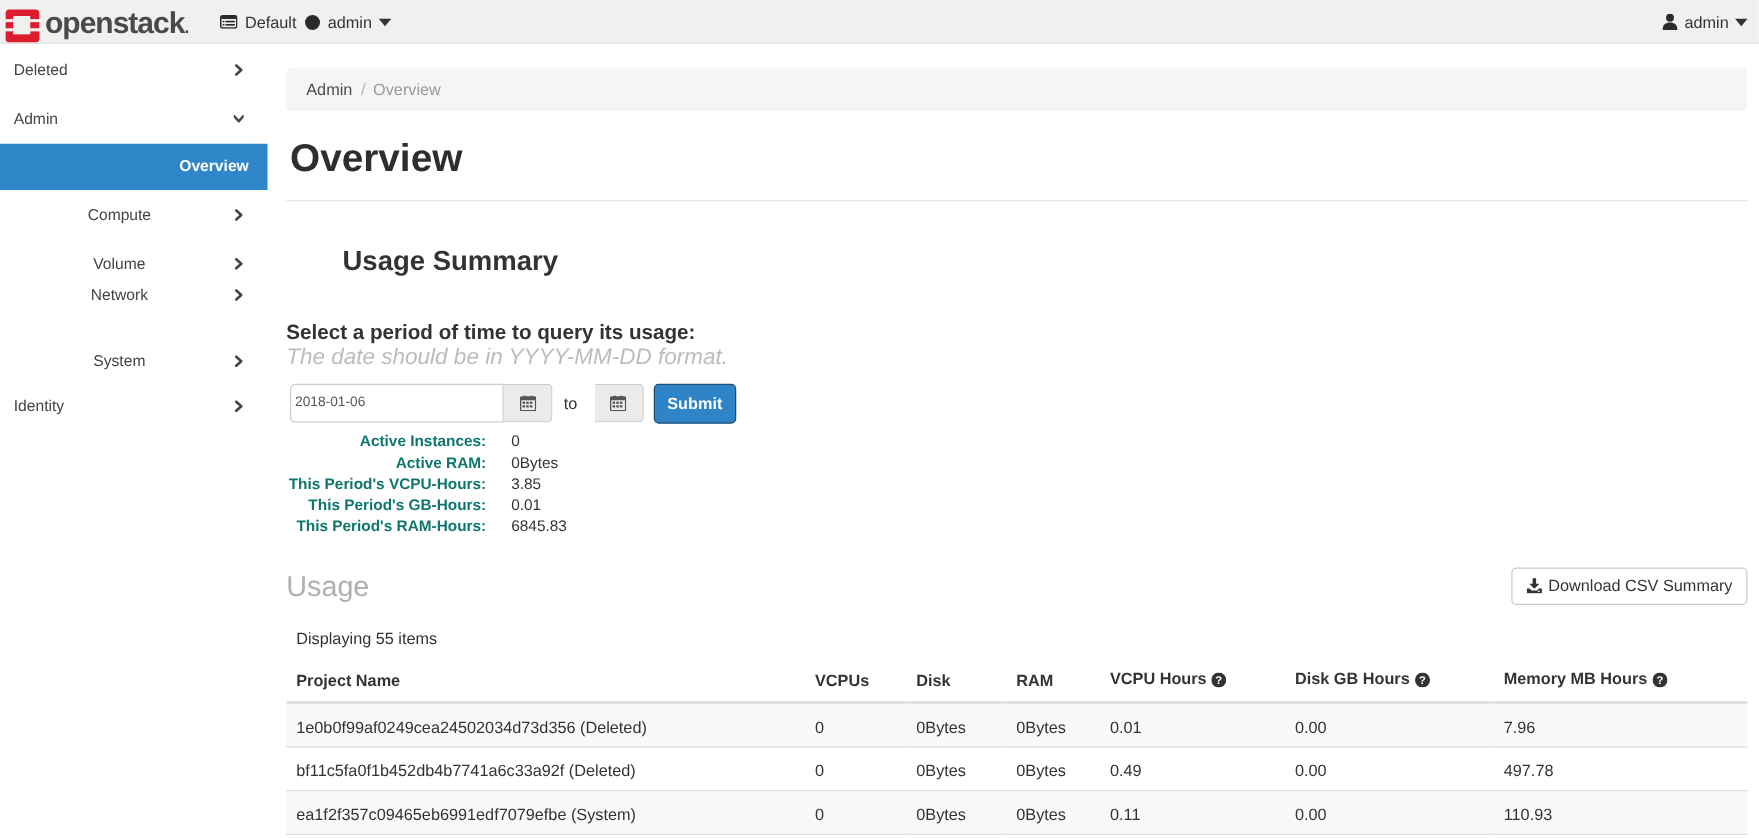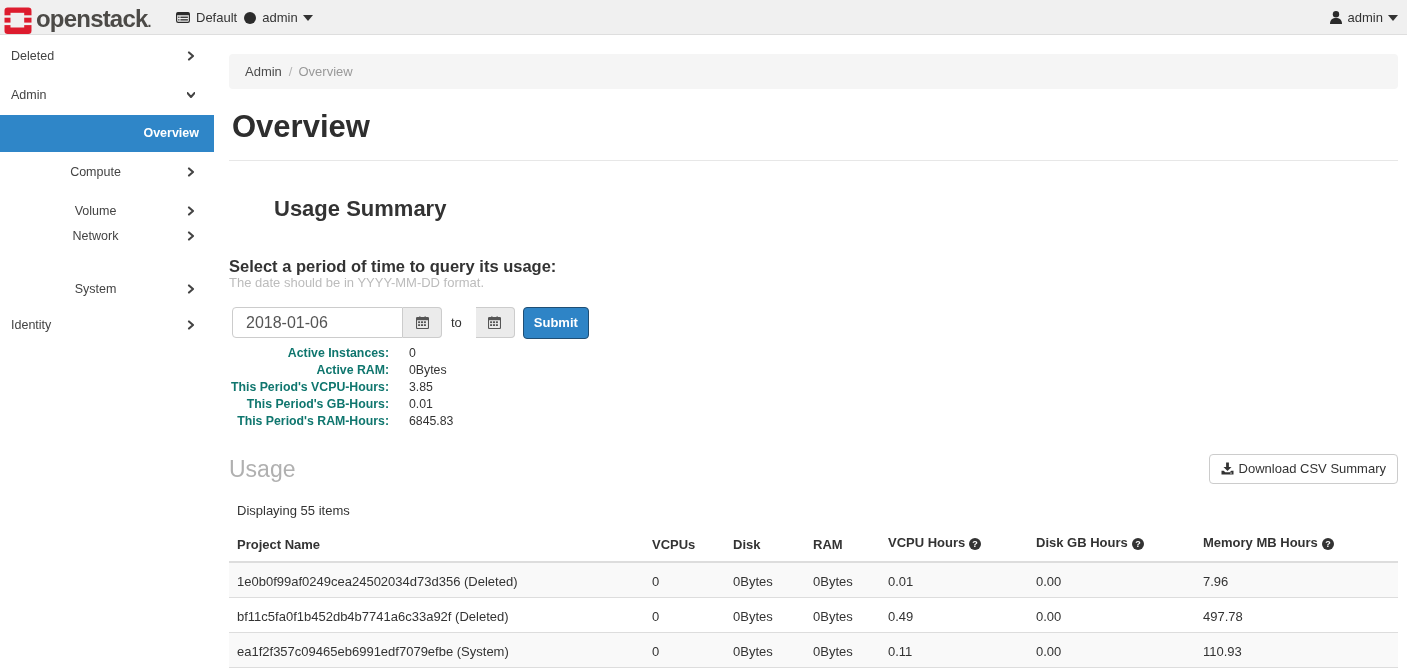--- a/index.html
+++ b/index.html
@@ -24,25 +24,25 @@
 
 
 .main { position:absolute; left:229px; top:36px; width:1169px; }
 .breadcrumb { position:absolute; left:0; top:18px; width:1169px; height:35px; background:#f5f5f5; border-radius:4px; font-size:13px; line-height:35px; padding-left:16px; color:#4c4c4c; }
 .breadcrumb .sep { color:#b5b5b5; padding:0 6px 0 7px; }
 .breadcrumb .cur { color:#999; }
 h1.pagetitle { position:absolute; left:3px; top:75px; font-size:31px; font-weight:bold; color:#2e2e2e; line-height:31px; }
 .hr1 { position:absolute; left:0; top:124px; width:1169px; border-top:1px solid #e7e7e7; }
 h3.usum { position:absolute; left:0; top:160px; font-size:22px; font-weight:bold; color:#333;margin-left:45px; }
 h4.sel { position:absolute; left:0; top:221px; font-size:16.5px; font-weight:bold; color:#333; }
-.helptxt { position:absolute; left:0; top:239px; font-size:13px; color:#bcbcbc; }
+.helptxt { position:absolute; left:0; top:239px; font-size:18px; color:#bcbcbc;font-style:italic; }
 
 .dform { position:absolute; left:3px; top:271px; height:34px; white-space:nowrap; font-size:0; }
 .igroup { display:inline-flex; vertical-align:top; height:31px; }
-.din { width:171px; height:31px; border:1px solid #ccc; border-radius:4px 0 0 4px; background:#fff; font-size:16px; color:#555; padding-left:13px; line-height:29px; }
+.din { width:171px; height:31px; border:1px solid #ccc; border-radius:4px 0 0 4px; background:#fff; font-size:11px; color:#555; padding-left:3px; line-height:29px; }
 .addon { width:39px; height:31px; border:1px solid #ccc; border-left:none; border-radius:0 4px 4px 0; background:#ebebeb; display:flex; align-items:center; justify-content:center; }
 .toword { display:inline-block; font-size:13px; color:#333; line-height:31px; vertical-align:top; margin:0 14px 0 9px; }
 .din2 { width:162px; }
 .btn-submit { display:inline-block; vertical-align:top; margin-left:8px; width:66px; height:32px; background:#2e84c6; border:1px solid #1f4e74; border-radius:4px; color:#fff; font-weight:bold; font-size:13px; text-align:center; line-height:30px; }
 
 .dl { position:absolute; left:0; top:309px; font-size:12.3px; line-height:17px; }
 .dl dt { float:left; clear:left; width:160px; text-align:right; font-weight:bold; color:#0f766e; }
 .dl dd { margin-left:180px; }
 
 h3.usage { position:absolute; left:0; top:420px; font-size:23px; font-weight:normal; color:#b0b0b0; }

